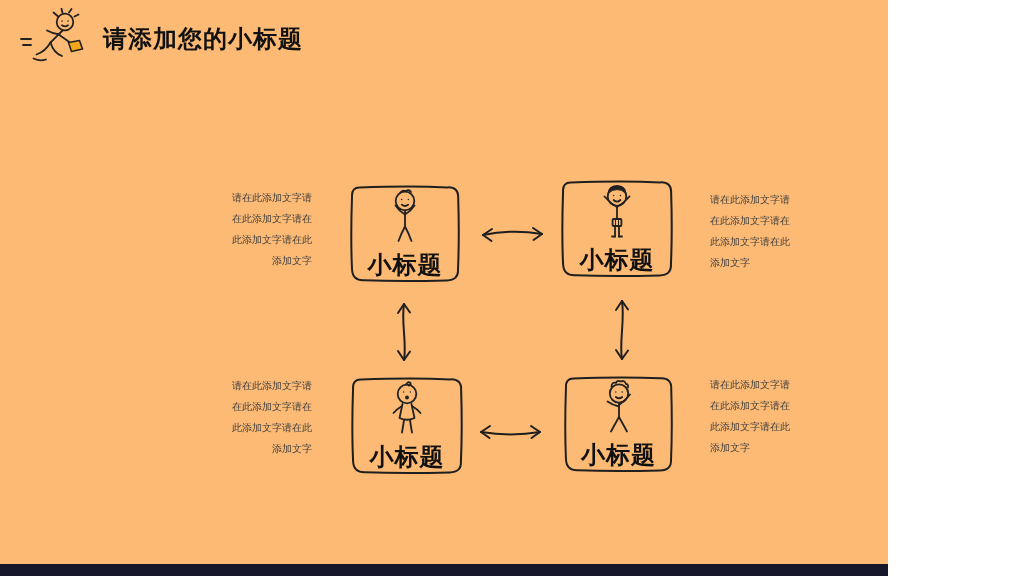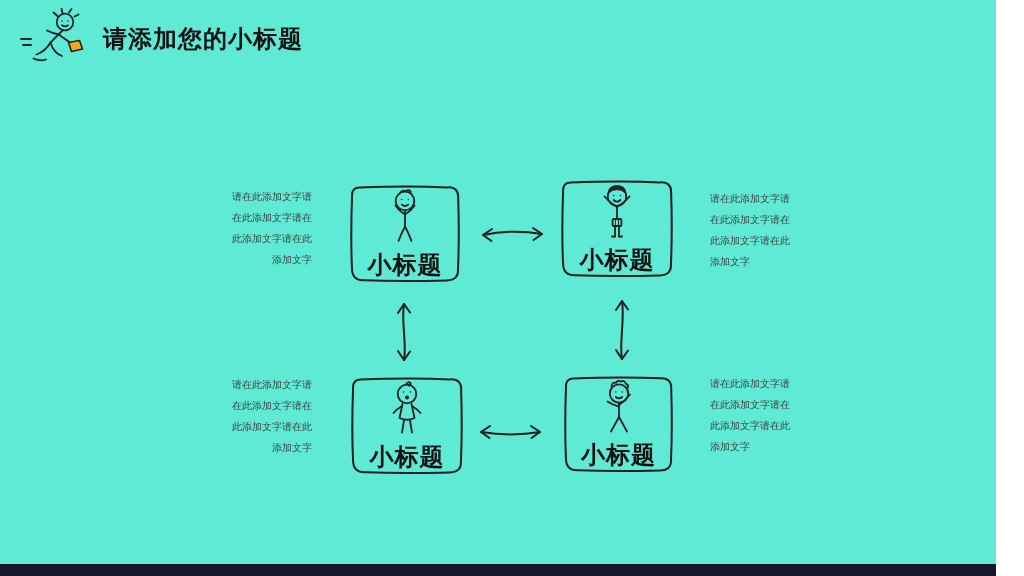--- a/index.html
+++ b/index.html
@@ -1,18 +1,18 @@
 <!DOCTYPE html>
 <html><head>
 <meta charset="utf-8">
 <style>
   html,body{margin:0;padding:0;background:#ffffff;}
   .slide{
-    position:relative;width:996px;height:576px;background:#5eead4;overflow:hidden;
-    font-family:Liberation Mono, monospace;color:#1a1a1a;
+    position:relative;width:888px;height:576px;background:#fdba74;overflow:hidden;
+    font-family:Liberation Serif, serif;color:#1a1a1a;
   }
   
   .logo{position:absolute;left:16px;top:8px;width:76px;height:58px;}
   .title{
     position:absolute;left:103px;top:23px;font-size:24px;font-weight:800;
     color:#111;letter-spacing:1px;white-space:nowrap;
   }
   
   .node{position:absolute;}
   .node-tl{left:348px;top:182px;width:114px;height:102px;}

